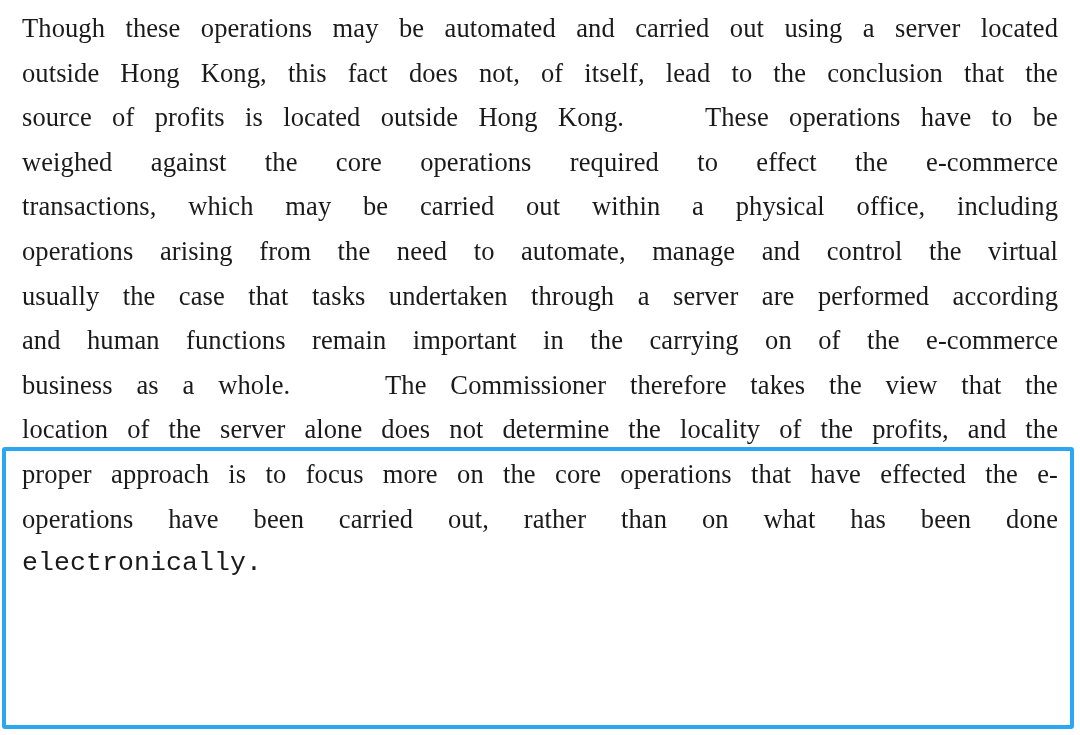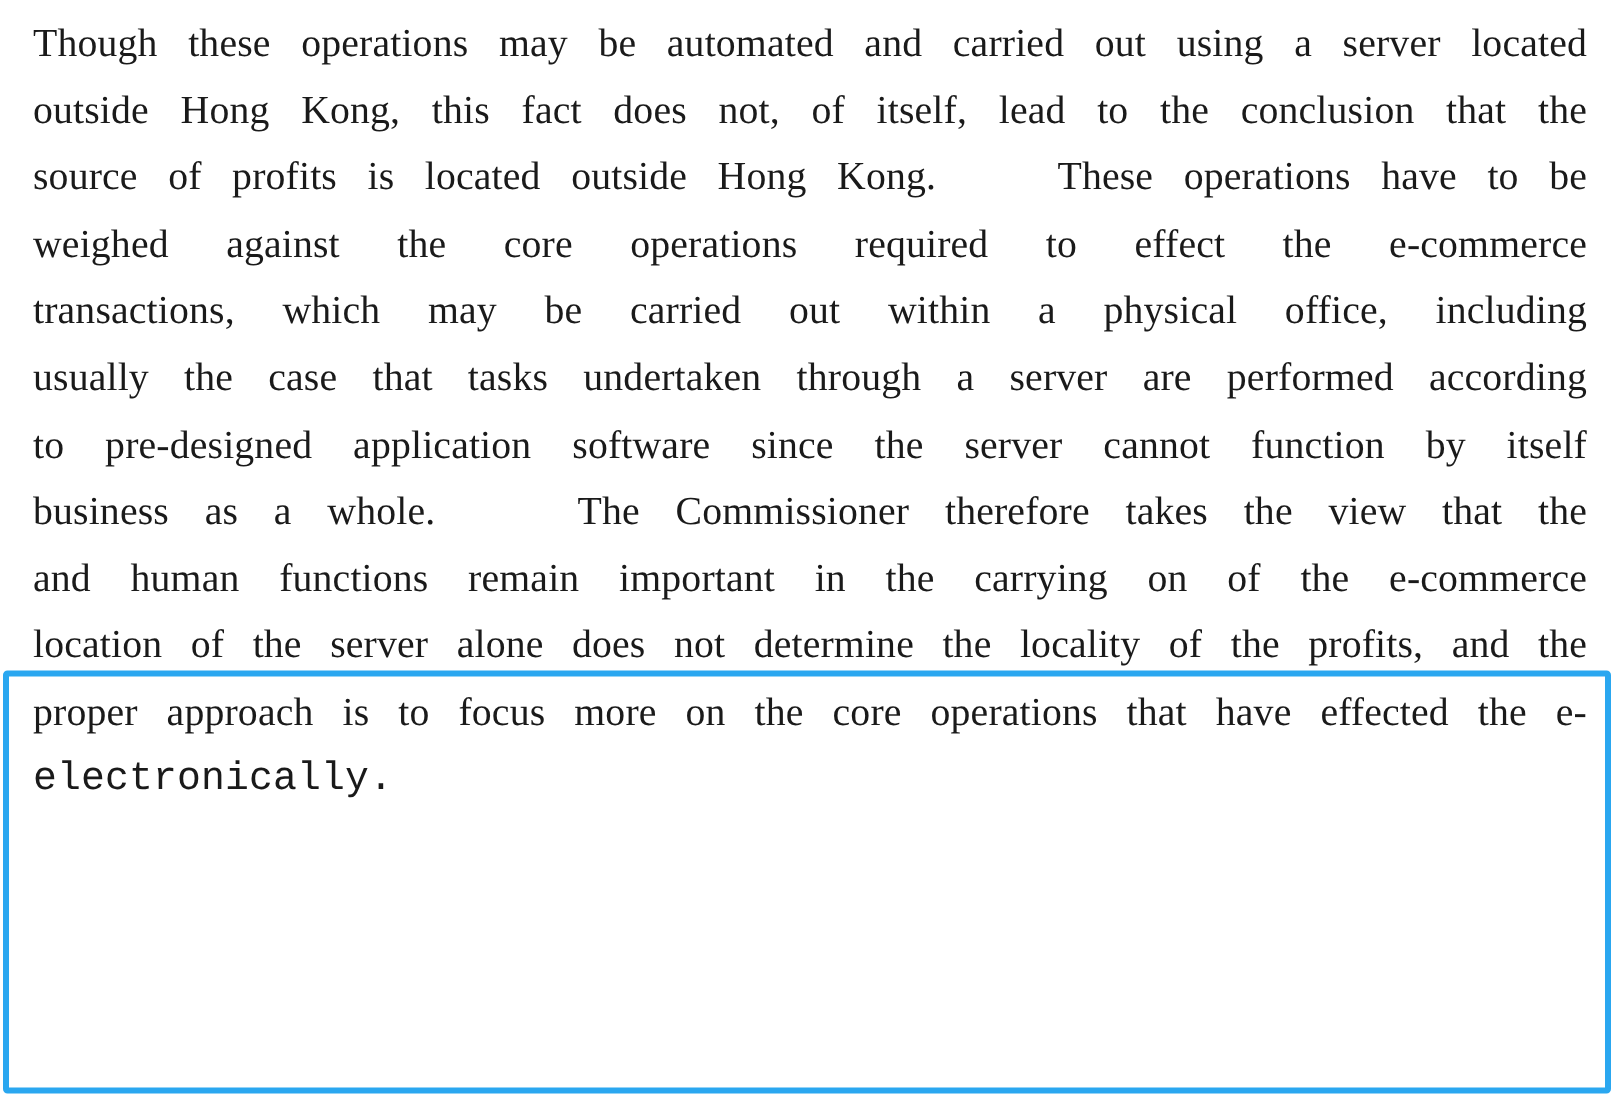--- a/index.html
+++ b/index.html
@@ -63,25 +63,26 @@
 
 <div class="page">
 
   <div class="text-column">
     <p class="para">
       <span class="line">Though these operations may be automated and carried out using a server located</span>
       <span class="line">outside Hong Kong, this fact does not, of itself, lead to the conclusion that the</span>
       <span class="line">source of profits is located outside Hong Kong.    These operations have to be</span>
       <span class="line">weighed against the core operations required to effect the e-commerce</span>
       <span class="line">transactions, which may be carried out within a physical office, including</span>
+      <span class="line">operations arising from the need to automate, manage and control the virtual</span>
       <span class="line">usually the case that tasks undertaken through a server are performed according</span>
-      <span class="line">to pre-designed application software since the server cannot function by itself</span>
+      <span class="line">and human functions remain important in the carrying on of the e-commerce</span>
       <span class="line">business as a whole.    The Commissioner therefore takes the view that the</span>
-      <span class="line">and human functions remain important in the carrying on of the e-commerce</span>
       <span class="line">location of the server alone does not determine the locality of the profits, and the</span>
       <span class="line">proper approach is to focus more on the core operations that have effected the e-</span>
+      <span class="line">operations have been carried out, rather than on what has been done</span>
       <span class="line last">electronically.</span>
     </p>
   </div>
 
   <div class="highlight-box" style="border-color: rgb(42, 167, 240);"></div>
 
 </div>
 
 </body></html>

